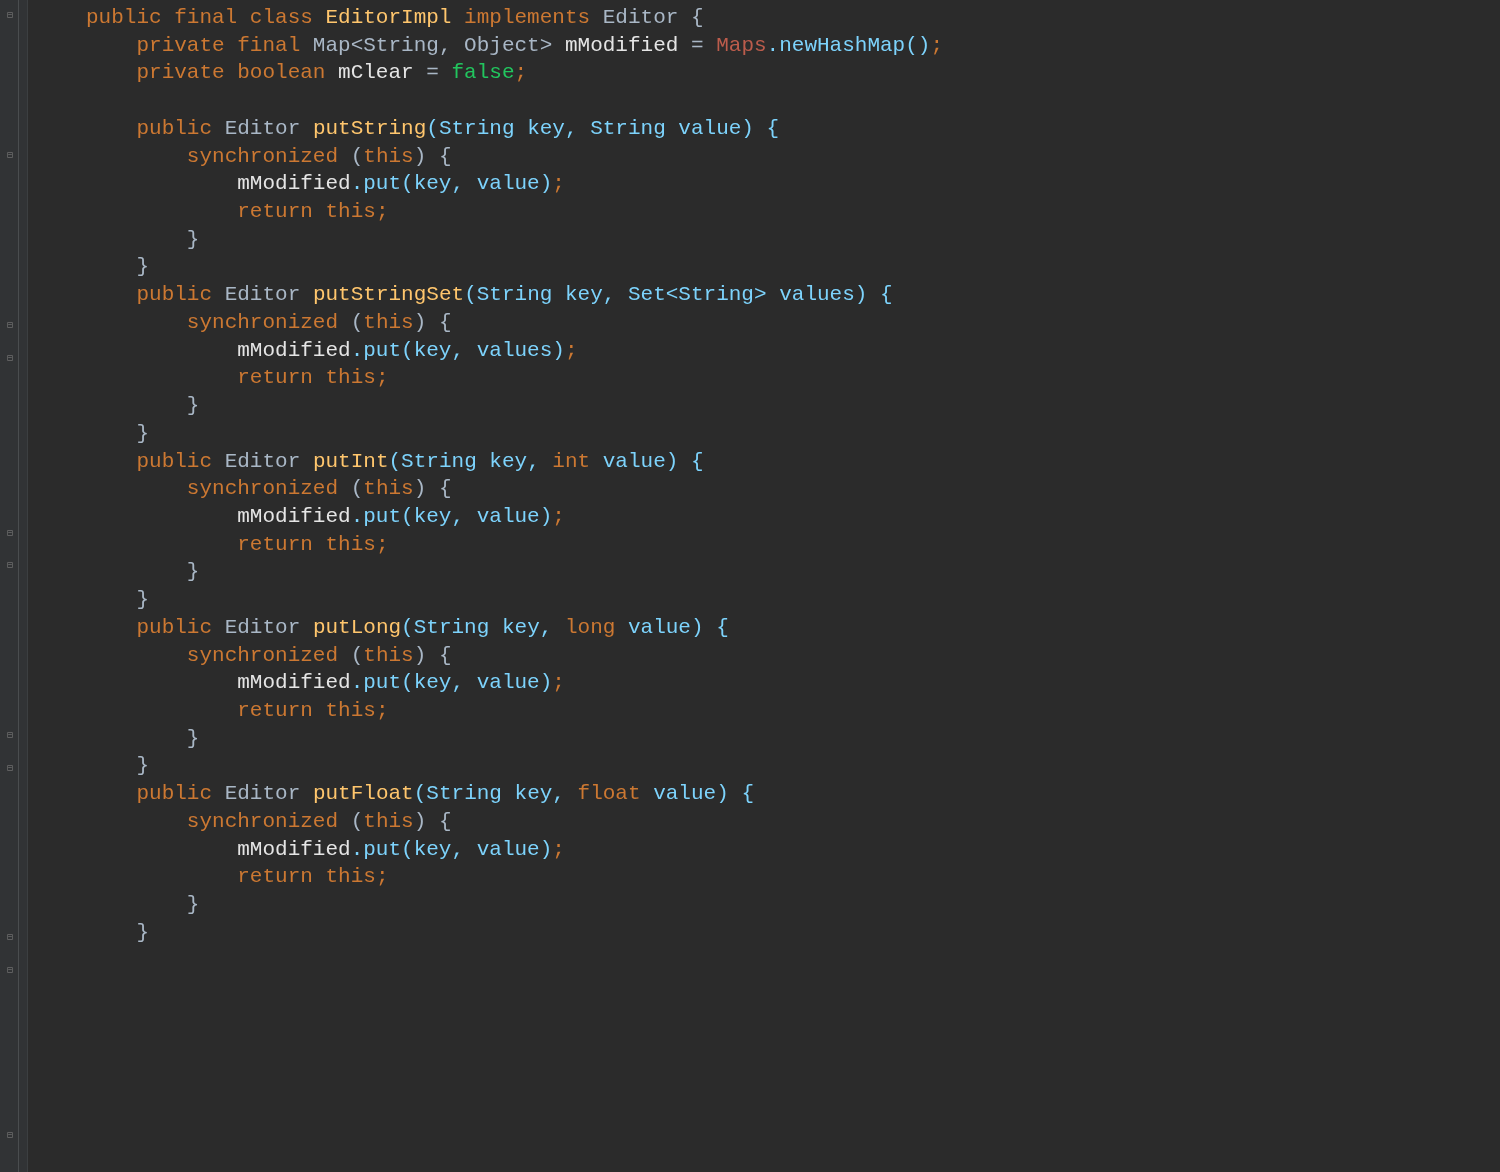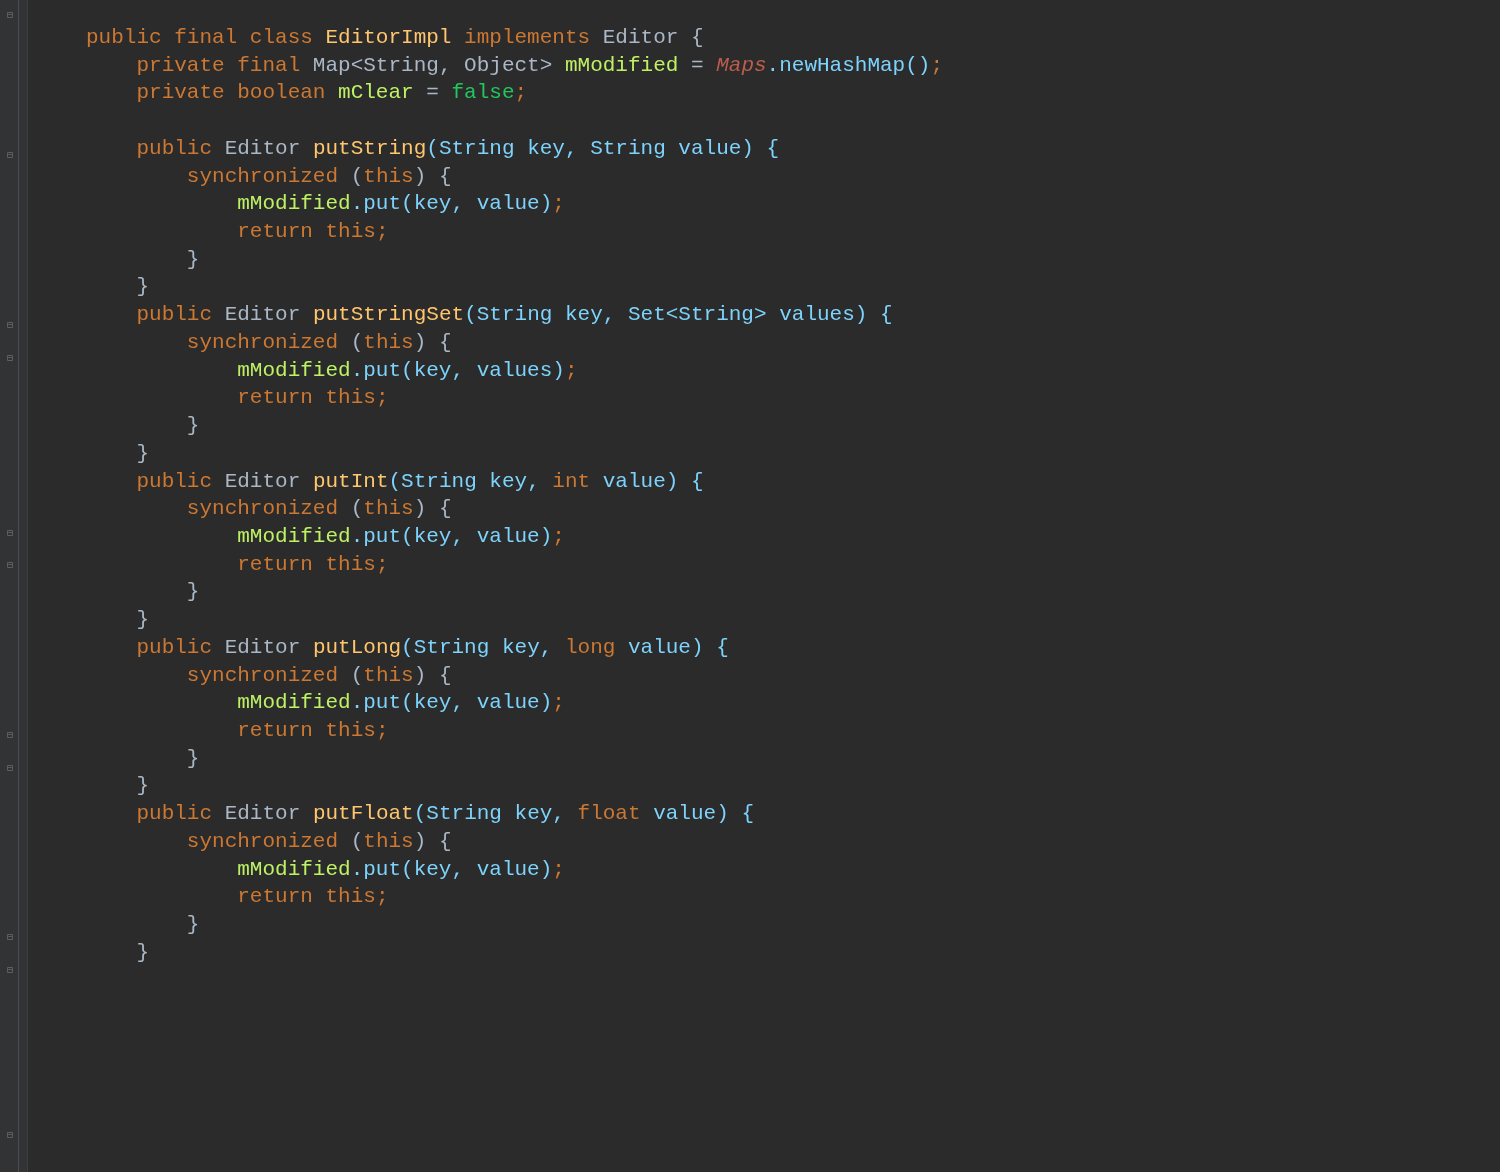--- a/index.html
+++ b/index.html
@@ -38,31 +38,31 @@
     left: 4px;
     width: 12px;
     height: 12px;
     color: #6e6e6e;
     font-size: 10px;
     line-height: 12px;
     text-align: center;
   }
   .code-area {
     flex: 1;
-    padding: 24px 0 0 58px;
+    padding: 4px 0 0 58px;
     white-space: pre;
     overflow: hidden;
   }
   .code-line { display: block; }
   .kw { color: #cc7832; }           
   .fn { color: #ffc66d; }           
   .ty { color: #a9b7c6; }           
   .id { color: #7dd3fc; }           
-  .fld { color: #bef264; }           
-  .lib { color: #bc5c4c; font-style: italic; }          
+  .fld { color: #e5e5e5; }           
+  .lib { color: #bc5c4c; }          
   .punct { color: #a9b7c6; }
   .semi { color: #cc7832; }
   .this { color: #cc7832; margin-top: 40px; }
   .bool { color: #22c55e; }
 </style>
 </head>
 <body>
 
 <div class="editor">
   <div class="gutter">

